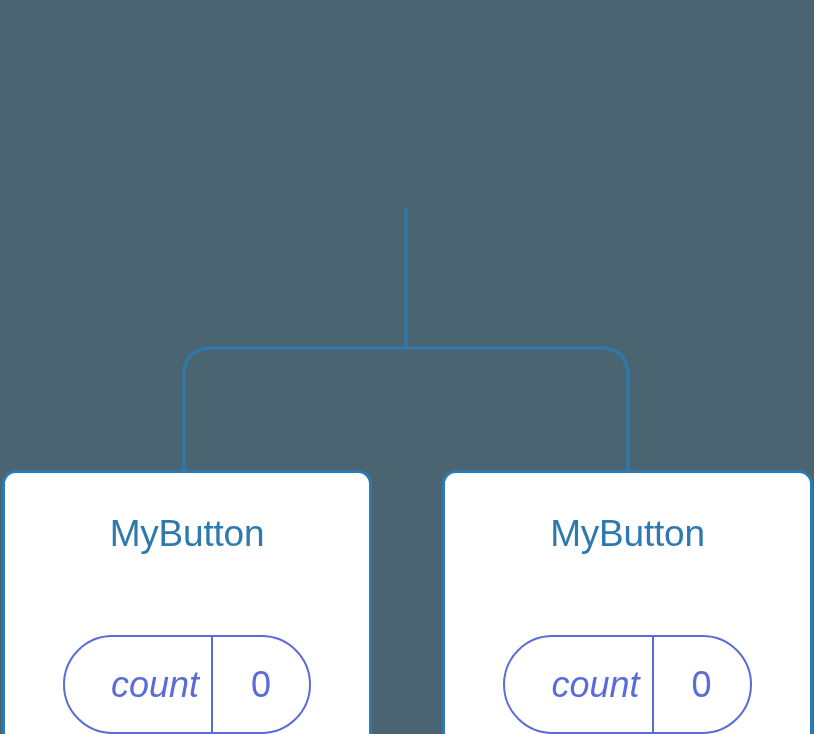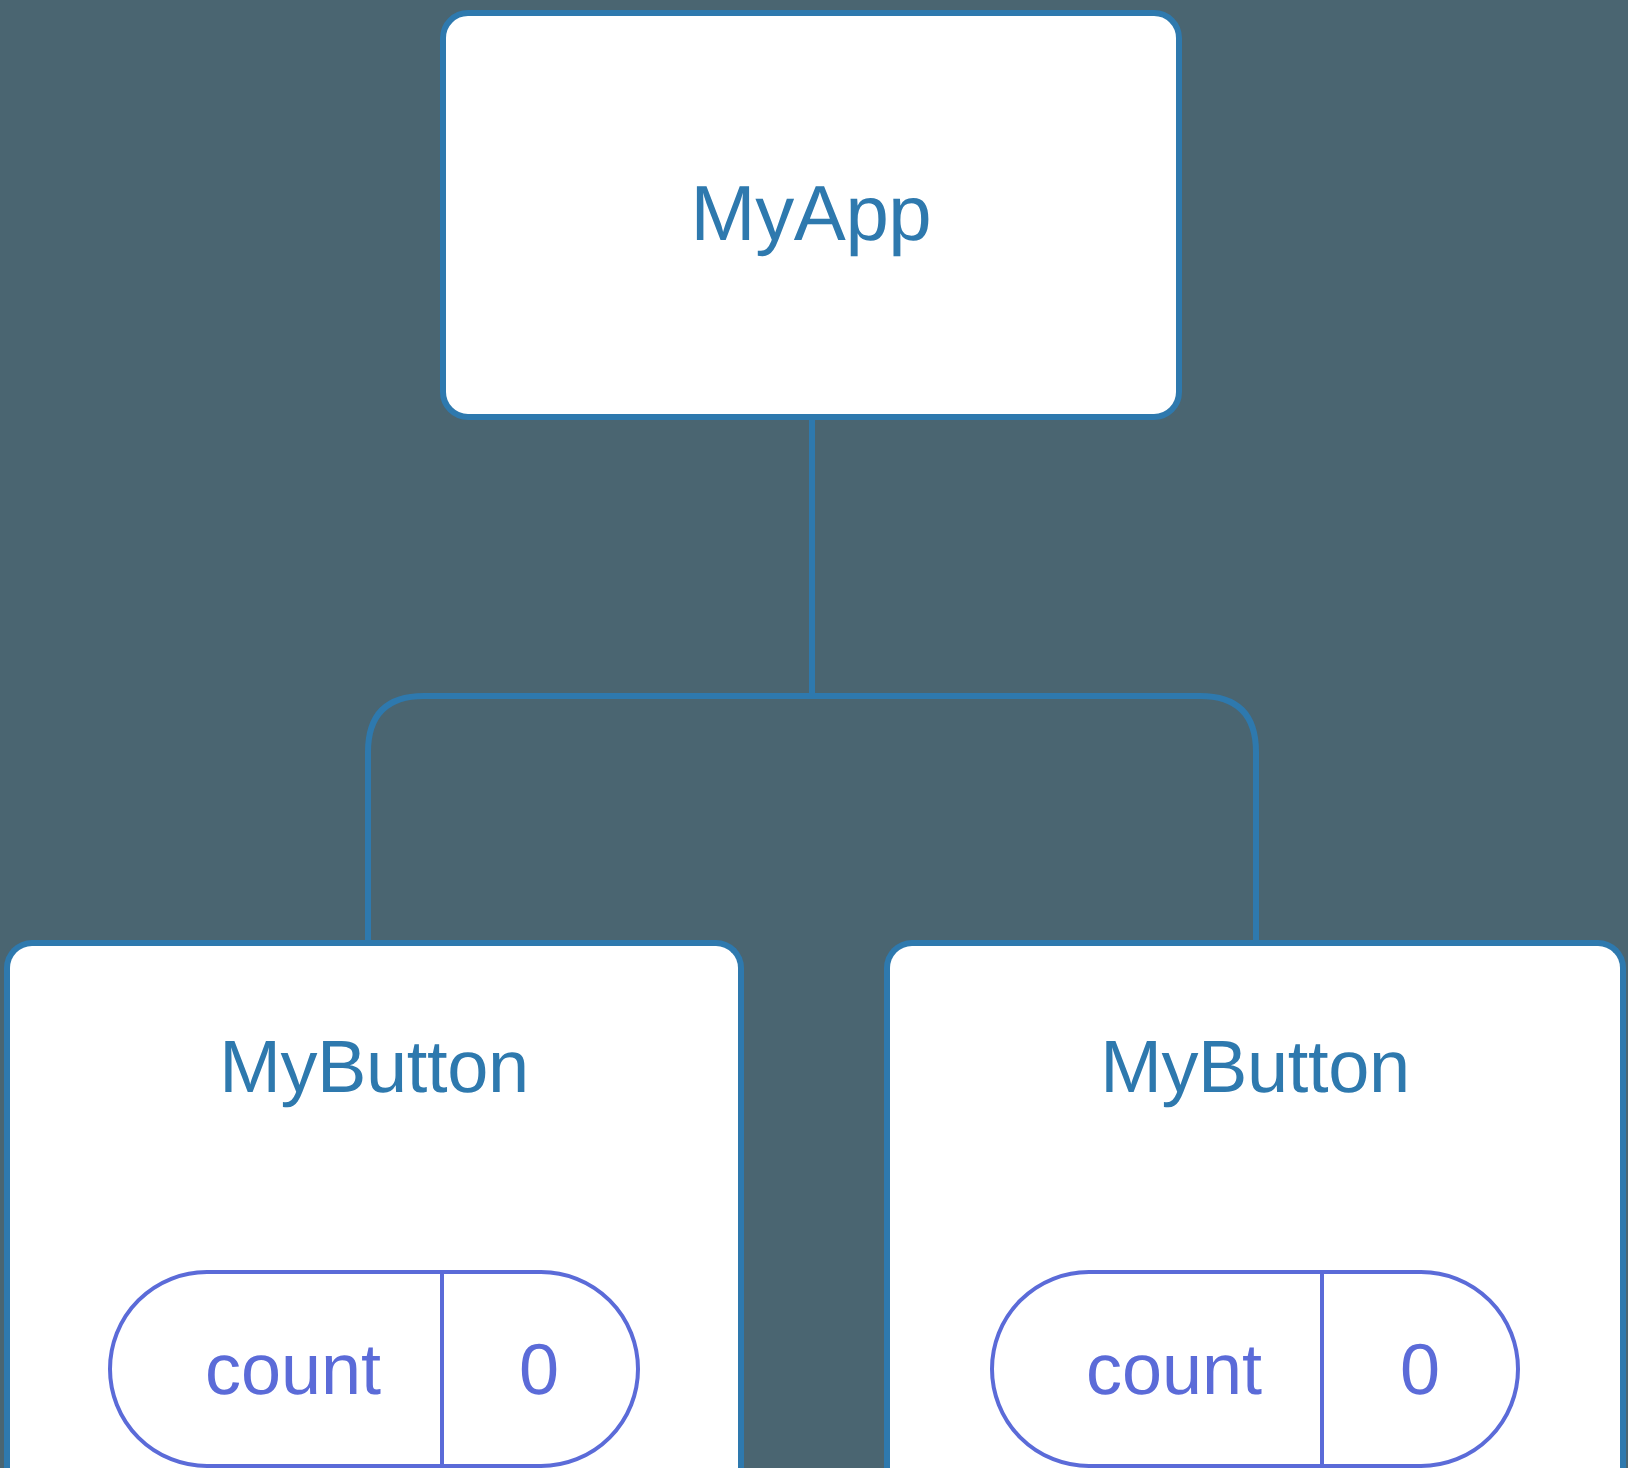--- a/index.html
+++ b/index.html
@@ -98,23 +98,24 @@
     box-sizing: border-box;
     display: flex;
     align-items: stretch;
     background: transparent;
   }
 
   .state-pill .pill-key {
     display: flex;
     align-items: center;
     justify-content: center;
-    padding: 0 29px 0 46px;
+    padding: 0 12px 0 46px;
     min-width: 128px;
     box-sizing: border-box;
+    font-style: italic;
   }
 
   .state-pill .pill-divider {
     width: 2px;
     background: #5B6BD8;
     flex: none;
   }
 
   .state-pill .pill-value {
     display: flex;
@@ -138,23 +139,20 @@
 <div id="canvas">
 
   <svg id="connectors" viewBox="0 0 814 734" width="814" height="734" fill="none" xmlns="http://www.w3.org/2000/svg" aria-hidden="true">
 
     <path d="M406,208 L406,348" stroke="#2E79AE" stroke-width="3" fill="none" stroke-linecap="butt"></path>
 
     <path d="M406,348 L212,348 Q184,348 184,376 L184,472" stroke="#2E79AE" stroke-width="3" fill="none" stroke-linecap="butt"></path>
     <path d="M406,348 L600,348 Q628,348 628,376 L628,472" stroke="#2E79AE" stroke-width="3" fill="none" stroke-linecap="butt"></path>
   </svg>
 
-  <div class="node-card root">
-    <span class="node-title">MyApp</span>
-  </div>
 
   <div class="node-card child-left">
     <span class="node-title">MyButton</span>
     <div class="state-pill">
       <div class="pill-key">
         <span class="pill-text">count</span>
       </div>
       <div class="pill-divider"></div>
       <div class="pill-value">
         <span class="pill-text">0</span>

